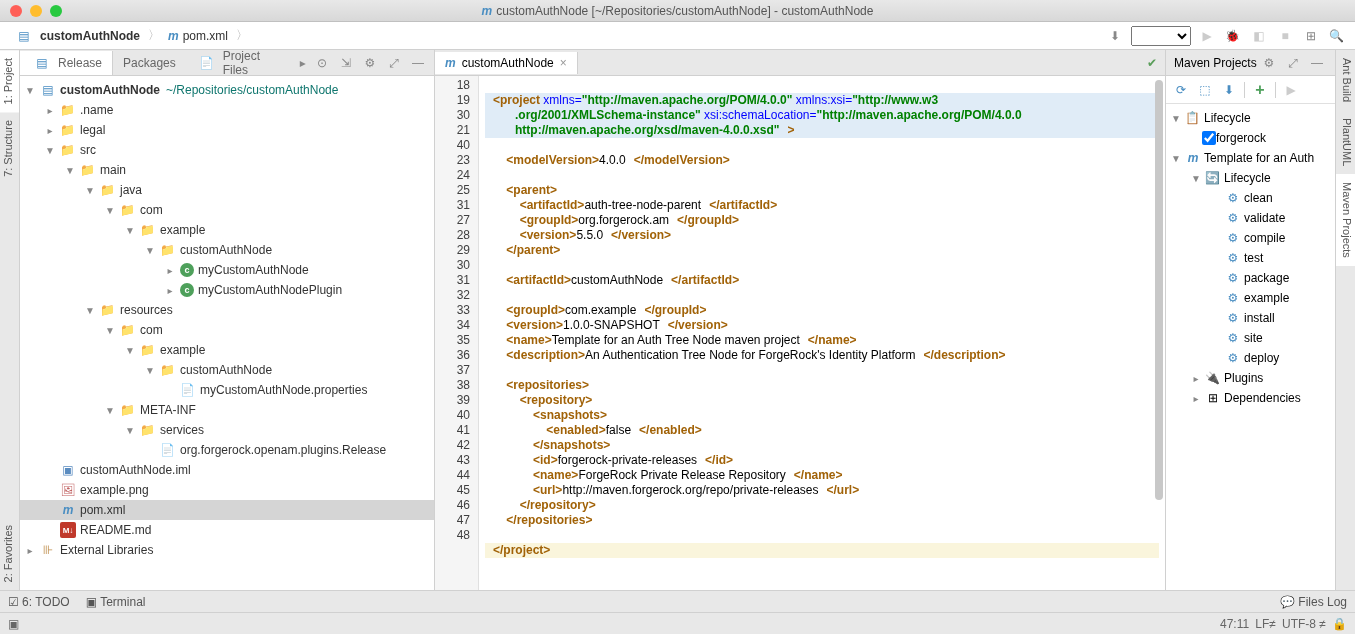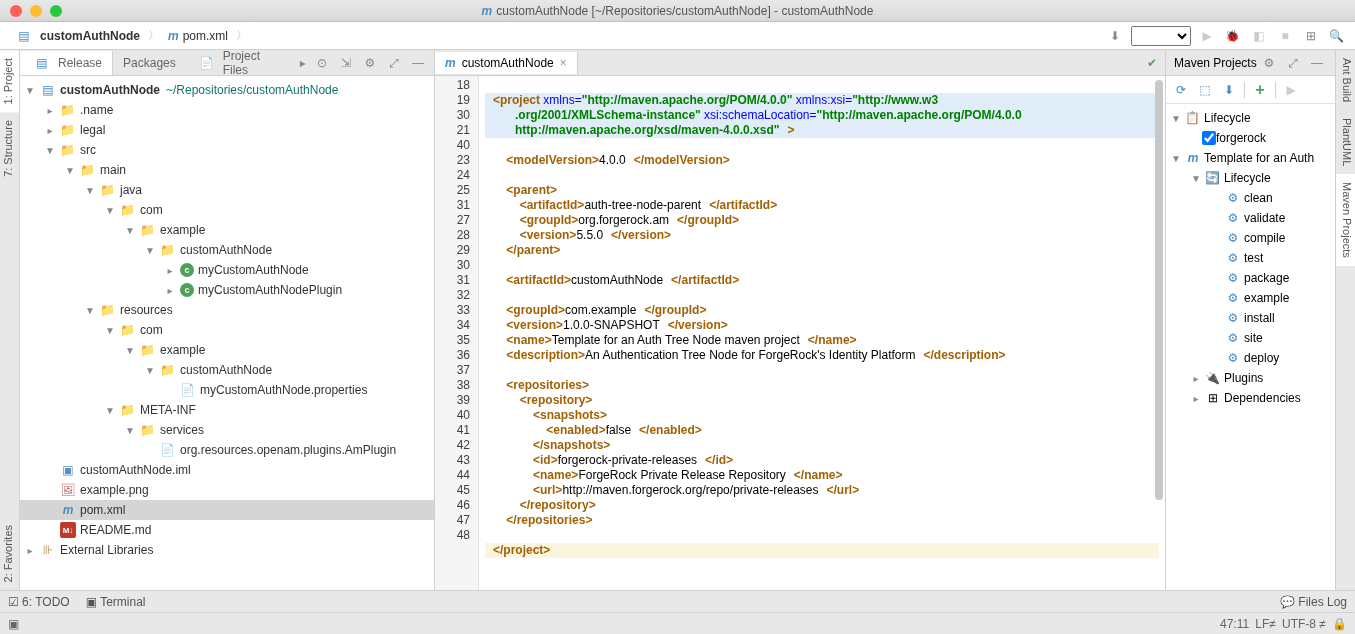--- a/index.html
+++ b/index.html
@@ -239,21 +239,21 @@
           <span class="tree-icon fi-folder">📁</span>
           <span class="tree-label">META-INF</span>
         </div>
       <div class="tree-node" style="padding-left:104px">
           <span class="tree-arrow">▼</span>
           <span class="tree-icon fi-folder">📁</span>
           <span class="tree-label">services</span>
         </div>
       <div class="tree-node" style="padding-left:136px">
           <span class="tree-icon fi-file">📄</span>
-          <span class="tree-label">org.resources.openam.plugins.AmPlugin</span>
+          <span class="tree-label">org.forgerock.openam.plugins.Release</span>
         </div>
       <div class="tree-node" style="padding-left:36px">
           <span class="tree-icon fi-module">▣</span>
           <span class="tree-label">customAuthNode.iml</span>
         </div>
       <div class="tree-node" style="padding-left:36px">
           <span class="tree-icon fi-img">🖼</span>
           <span class="tree-label">example.png</span>
         </div>
       <div class="tree-node sel" style="padding-left:36px">

